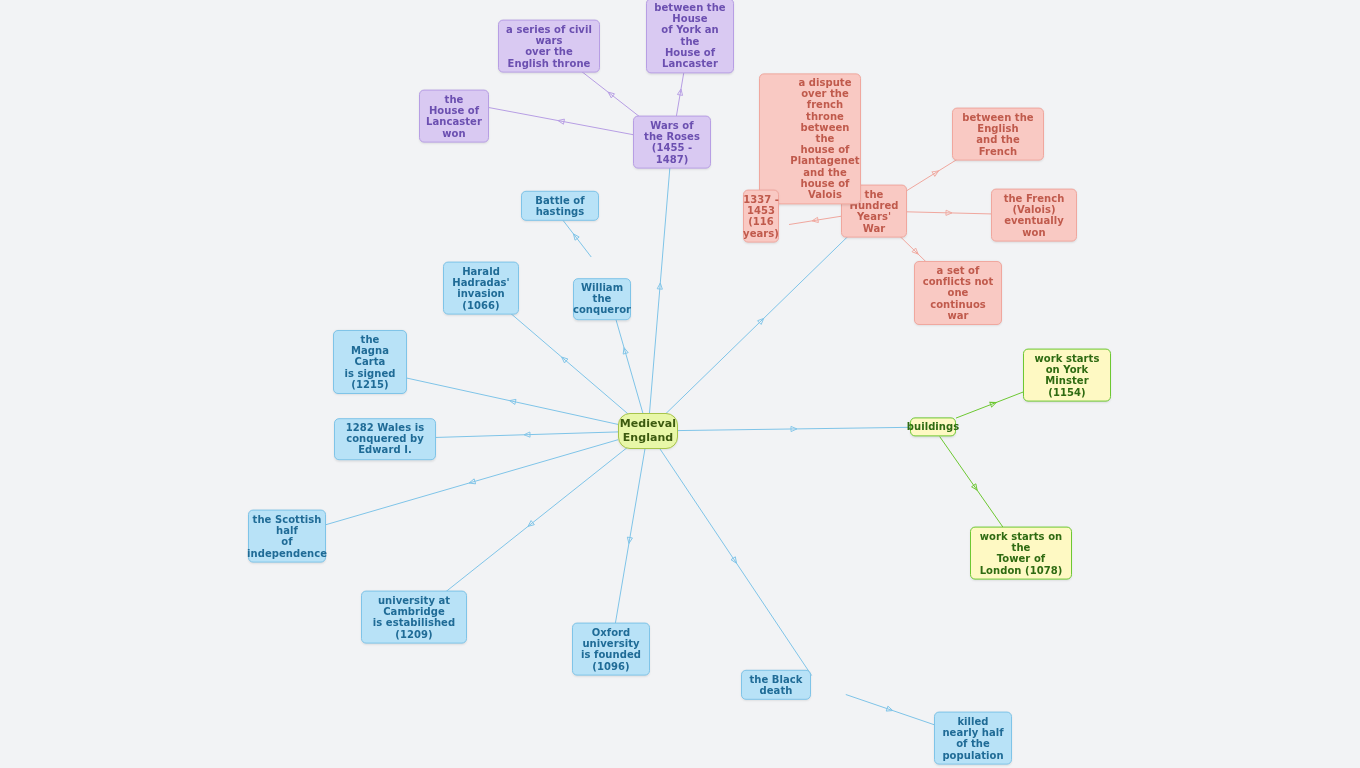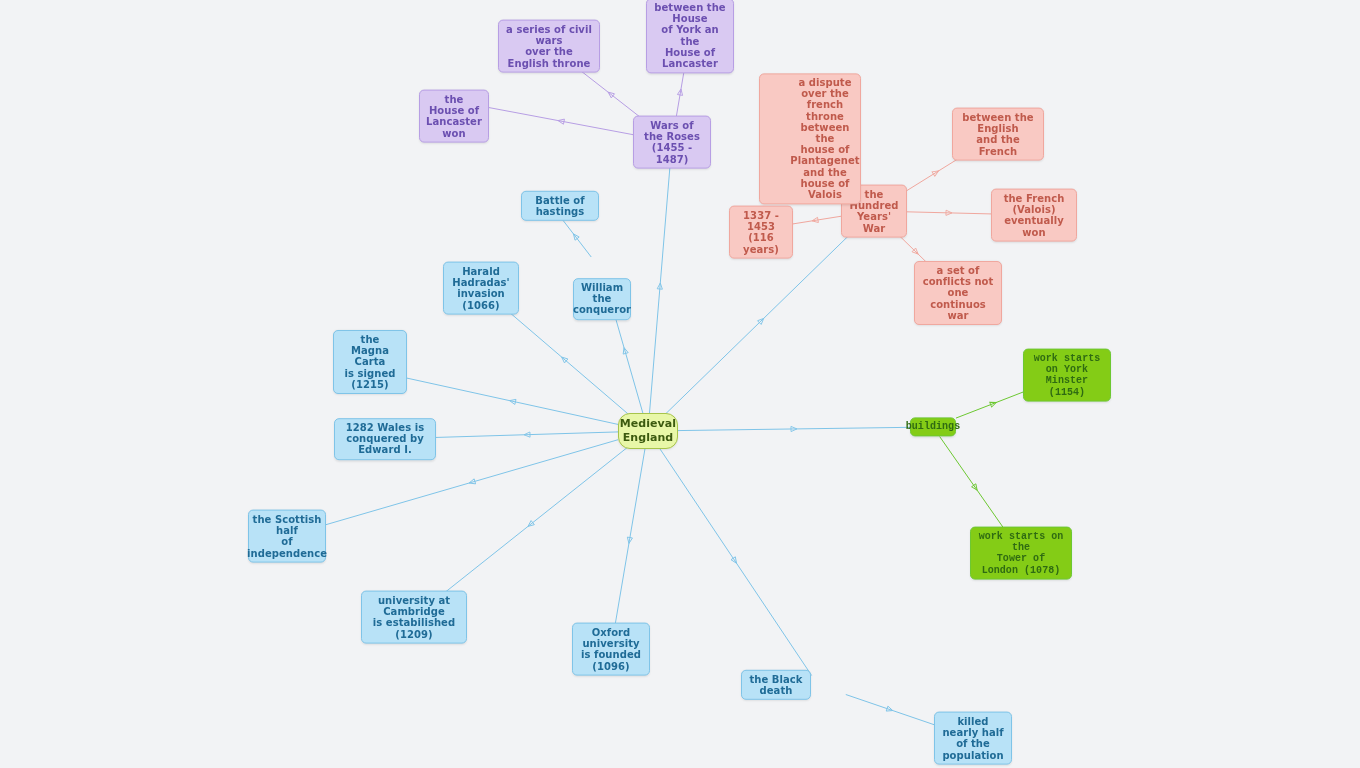--- a/index.html
+++ b/index.html
@@ -68,24 +68,23 @@
     color: #6b4fb0;
   }
   
   .node.red {
     background: #f9c9c3;
     border-color: #f0a79e;
     color: #c05a4c;
   }
   
   .node.green {
-    background: #84cc16;
+    background: #fef9c3;
     border-color: #6dc832;
     color: #2f6b12;
-    font-family: Liberation Mono, monospace;
   }
   .node.shadow {
     box-shadow: 0 1px 2px rgba(0,0,0,0.08);
   }
 </style>
 </head>
 <body>
 
 <div id="canvas">
   <svg id="edges" xmlns="http://www.w3.org/2000/svg">
@@ -151,21 +150,21 @@
       <div class="node shadow red" style="left: 874px; top: 211px; width: 66px; min-height: 28px;"><span>the Hundred
 Years' War</span></div>
       <div class="node shadow red" style="left: 810px; top: 139px; width: 102px; min-height: 50px; padding-left: 36px;"><span>a dispute over the french
 throne between the
 house of Plantagenet
 and the house of Valois</span></div>
       <div class="node shadow red" style="left: 998px; top: 134px; width: 92px; min-height: 28px;"><span>between the English
 and the French</span></div>
       <div class="node shadow red" style="left: 1034px; top: 215px; width: 86px; min-height: 28px;"><span>the French (Valois)
 eventually won</span></div>
-      <div class="node shadow red" style="left: 761px; top: 232px; width: 64px; min-height: 28px;"><span>1337 - 1453
+      <div class="node shadow red" style="left: 761px; top: 216px; width: 36px; min-height: 28px;"><span>1337 - 1453
 (116 years)</span></div>
       <div class="node shadow red" style="left: 958px; top: 293px; width: 88px; min-height: 28px;"><span>a set of conflicts not
 one continuos war</span></div>
       <div class="node shadow green" style="left: 933px; top: 427px; width: 46px; min-height: 19px;"><span>buildings</span></div>
       <div class="node shadow green" style="left: 1067px; top: 375px; width: 88px; min-height: 28px;"><span>work starts on York
 Minster (1154)</span></div>
       <div class="node shadow green" style="left: 1021px; top: 553px; width: 102px; min-height: 28px;"><span>work starts on the
 Tower of London (1078)</span></div>
       <div class="node shadow blue" style="left: 602px; top: 271px; width: 58px; min-height: 28px; margin-top: 28px;"><span>William the
 conqueror</span></div>

